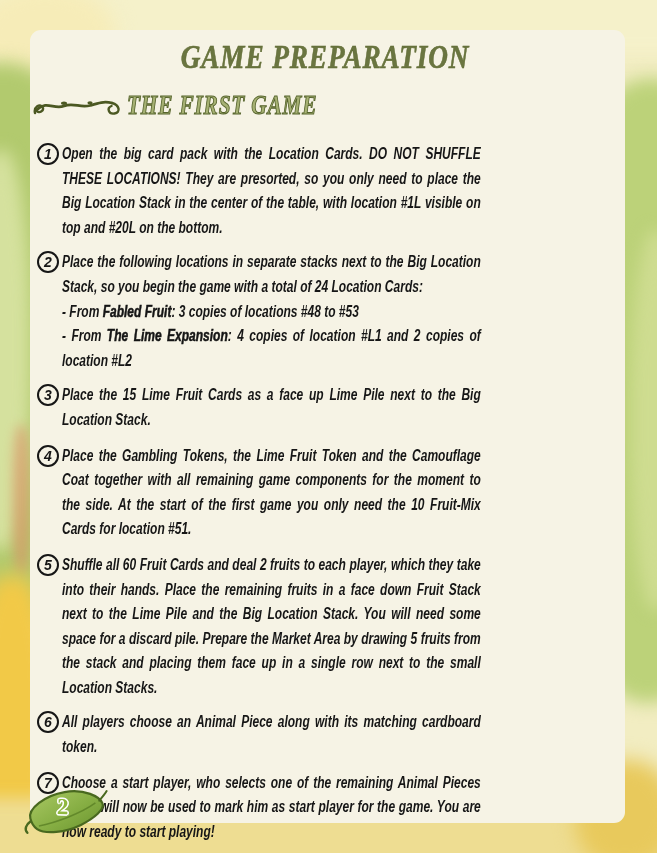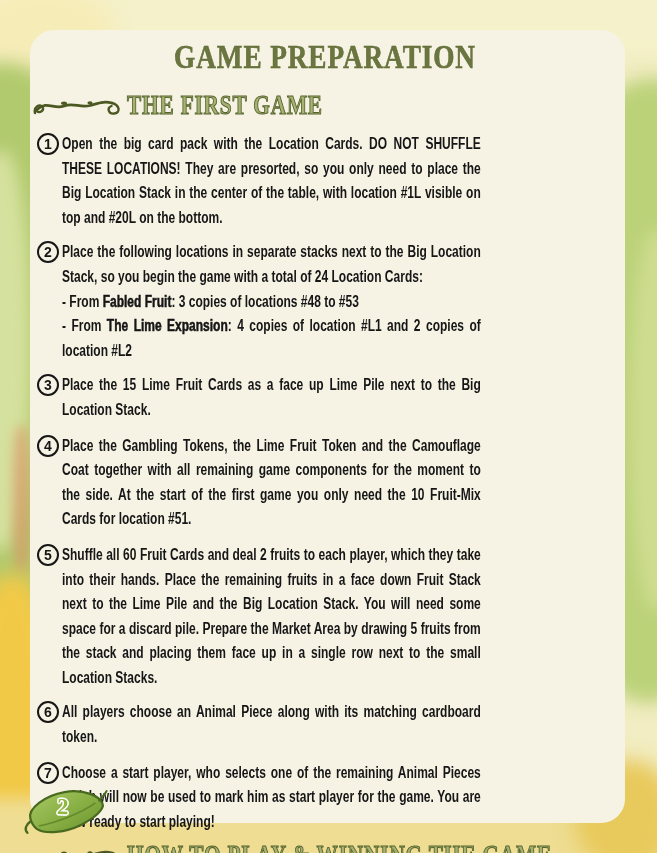--- a/index.html
+++ b/index.html
@@ -18,31 +18,31 @@
   .b-rightgreen{ right:-38px; top:78px; width:95px; height:625px; background:#bcd279; filter:blur(9px); border-radius:55% 45% 50% 50%/8%; }
   .b-rightgreen2{ right:-26px; top:230px; width:52px; height:380px; background:#cedc90; filter:blur(8px); border-radius:45%; }
   .b-redspeck  { left:13px; top:425px; width:17px; height:150px; background:#dd9368; filter:blur(6px); opacity:.65; border-radius:40%; }
   .b-blorange  { left:-28px; top:575px; width:80px; height:300px; background:#f2c947; filter:blur(10px); border-radius:40%; }
   .b-bottom    { left:-20px; top:798px; width:700px; height:85px; background:#eedd92; filter:blur(8px); }
   .b-brgold    { right:-18px; top:760px; width:100px; height:110px; background:#e8c95c; filter:blur(10px); border-radius:45%; }
 
   
   .panel {
     position:absolute; left:30px; top:30px; width:595px; height:793px;
-    background:#f6f3e5; border-radius:24px;
-    padding:5px 12px 0 7px; z-index:2;
+    background:#f6f3e5; border-radius:11px;
+    padding:5px 12px 0 7px; z-index:2;font-style:italic;
   }
   .title {
     text-align:center; margin:3px 0 16px;
     font-family:"Liberation Serif", serif; font-weight:bold;
     font-size:31px; color:#6a7540; letter-spacing:1px;
     -webkit-text-stroke:0.5px #5c682f;
     transform:scale(0.88,1.08); transform-origin:center top;
   }
-  .heading-row { display:flex; align-items:center; margin:2px 0 10px -4px; height:32px; }
+  .heading-row { display:flex; align-items:center; margin:2px 0 20px -4px; height:32px; }
   .heading-row.second { margin-top:4px; margin-bottom:6px; }
   .vine { flex:0 0 auto; margin-right:2px; }
   .h2 {
     font-family:"Liberation Serif", serif; font-weight:bold;
     font-size:26px; color:#a6b173; letter-spacing:1px;
     -webkit-text-stroke:1px #57652e;
     transform:scale(0.82,1.05); transform-origin:left center;
     white-space:nowrap;
   }
   

